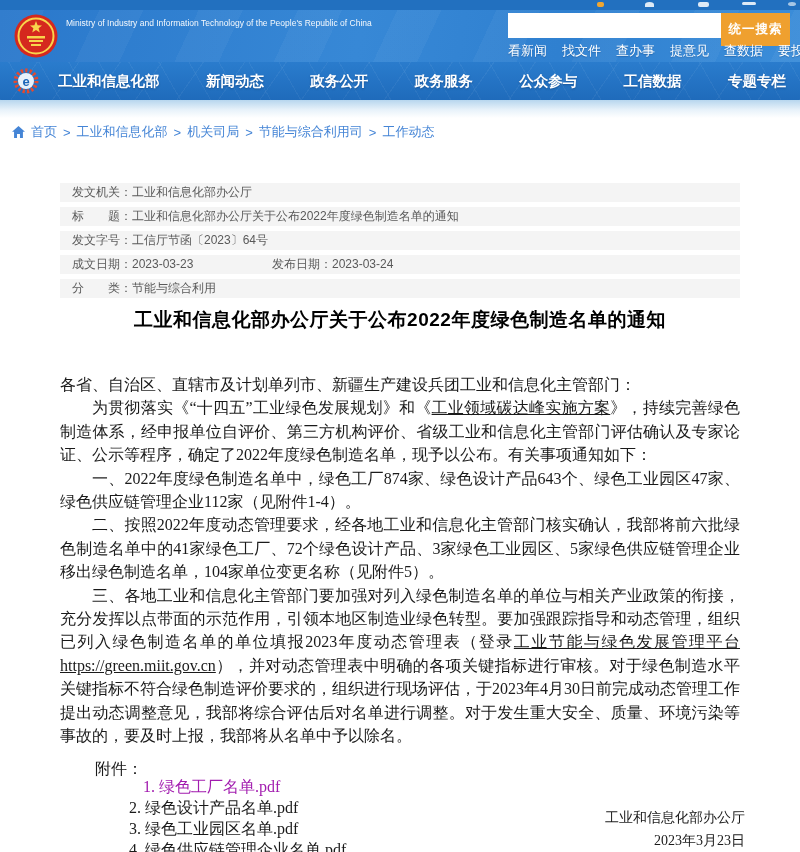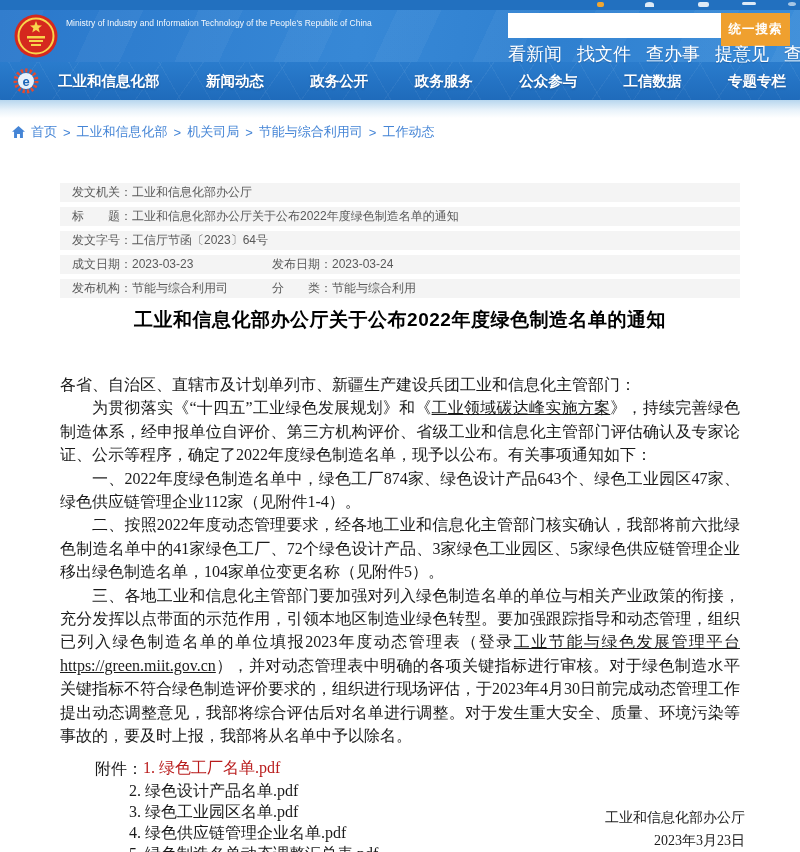--- a/index.html
+++ b/index.html
@@ -20,21 +20,21 @@
   .ministry { position:absolute; left:66px; top:7px; z-index:2; color:#ffffff; }
   .ministry-cn { font-size:22px; font-weight:bold; letter-spacing:2px; line-height:26px;
     text-shadow:0 1px 2px rgba(0,40,90,0.35); white-space:nowrap; }
   .ministry-en { font-size:8.5px; line-height:11px; margin-top:1px; opacity:0.95; white-space:nowrap; }
 
   .search-wrap { position:absolute; left:508px; top:3px; width:282px; height:25px; z-index:3; display:flex; }
   .search-input { width:213px; height:25px; border:none; outline:none; background:#ffffff; padding:0 8px; font-size:12px; }
   .search-btn { width:69px; height:33px; border:none; background:#efa02f; color:#ffffff;
     font-size:12.5px; font-weight:bold; letter-spacing:1px; cursor:pointer; font-family:inherit; }
   .quick-links { position:absolute; left:508px; top:32px; z-index:3; display:flex; gap:15px; }
-  .quick-links a { color:#ffffff; font-size:18px; text-decoration:none; white-space:nowrap;
+  .quick-links a { color:#ffffff; font-size:13px; text-decoration:none; white-space:nowrap;
     text-shadow:0 1px 1px rgba(0,40,90,0.3); }
 
   
   .nav { position:absolute; left:0; top:62px; width:800px; height:38px;
     background:linear-gradient(180deg,#2a7ccd 0%, #1f6bbb 100%); }
   .nav:before { content:""; position:absolute; inset:0;
     background:
       repeating-linear-gradient(60deg, rgba(255,255,255,0.05) 0 1px, rgba(255,255,255,0) 1px 26px),
       repeating-linear-gradient(-55deg, rgba(255,255,255,0.05) 0 1px, rgba(255,255,255,0) 1px 34px); }
   .nav-logo { position:absolute; left:13px; top:6px; width:26px; height:26px; z-index:2; }
@@ -68,21 +68,21 @@
   .article-body { position:absolute; left:60px; top:373px; width:680px;
     font-family:"Liberation Serif", serif; font-size:16px; line-height:23.4px; color:#1a1a1a; }
   .article-body p { margin:0; text-align:justify; }
   .indent { text-indent:2em; }
   .doc-link { color:#1a1a1a; text-decoration:underline; }
 
   .attachments { margin-top:9px; }
   .attach-head { display:flex; }
   .attach-label { margin-left:35px; white-space:nowrap; }
   .attach-item { display:block; color:#1a1a1a; text-decoration:none; line-height:21px; }
-  .attach-first { line-height:21px; color:#b91c1c; text-decoration:none; }
+  .attach-first { line-height:21px; color:#a21caf; text-decoration:none;margin-top:19px; }
   .attach-rest { margin-left:69px; }
 
   .signature { position:absolute; right:55px; top:806px; text-align:right;
     font-family:"Liberation Serif", serif; font-size:14px; line-height:23px; color:#1a1a1a; }
 </style>
 </head>
 <body>
 
 <div class="page">
 
@@ -171,21 +171,20 @@
     </div>
     <div class="meta-row">
       <span class="meta-label">发文字号：</span>
         <span class="meta-value">工信厅节函〔2023〕64号</span>
     </div>
     <div class="meta-row">
       <span class="meta-cell-1"><span class="meta-label">成文日期：</span><span class="meta-value">2023-03-23</span></span>
       <span><span class="meta-label">发布日期：</span><span class="meta-value">2023-03-24</span></span>
     </div>
     <div class="meta-row">
-      <span class="meta-cell-1"><span class="meta-label">发布机构：</span><span class="meta-value">节能与综合利用司</span></span>
       <span><span class="meta-label">分　　类：</span><span class="meta-value">节能与综合利用</span></span>
     </div>
   </div>
 
   <h1 class="article-title">工业和信息化部办公厅关于公布2022年度绿色制造名单的通知</h1>
 
   <div class="article-body">
     <p>各省、自治区、直辖市及计划单列市、新疆生产建设兵团工业和信息化主管部门：</p>
     <p class="indent"><span>为贯彻落实《“十四五”工业绿色发展规划》和《</span><a href="#" class="doc-link">工业领域碳达峰实施方案</a><span>》，持续完善绿色制造体系，经申报单位自评价、第三方机构评价、省级工业和信息化主管部门评估确认及专家论证、公示等程序，确定了2022年度绿色制造名单，现予以公布。有关事项通知如下：</span></p>
     <p class="indent">一、2022年度绿色制造名单中，绿色工厂874家、绿色设计产品643个、绿色工业园区47家、绿色供应链管理企业112家（见附件1-4）。</p>

